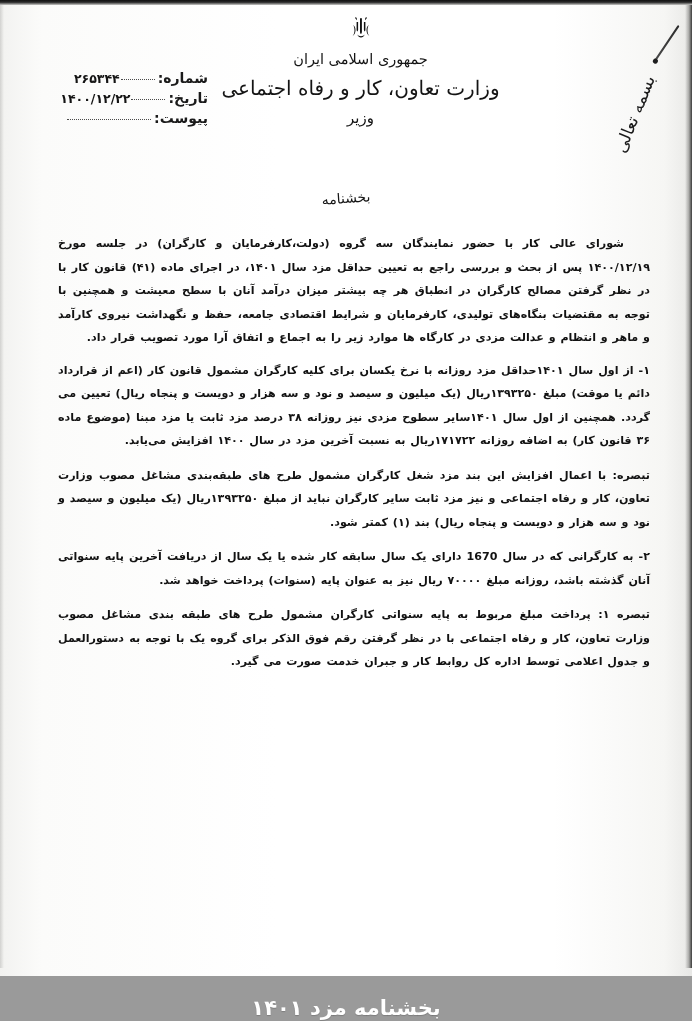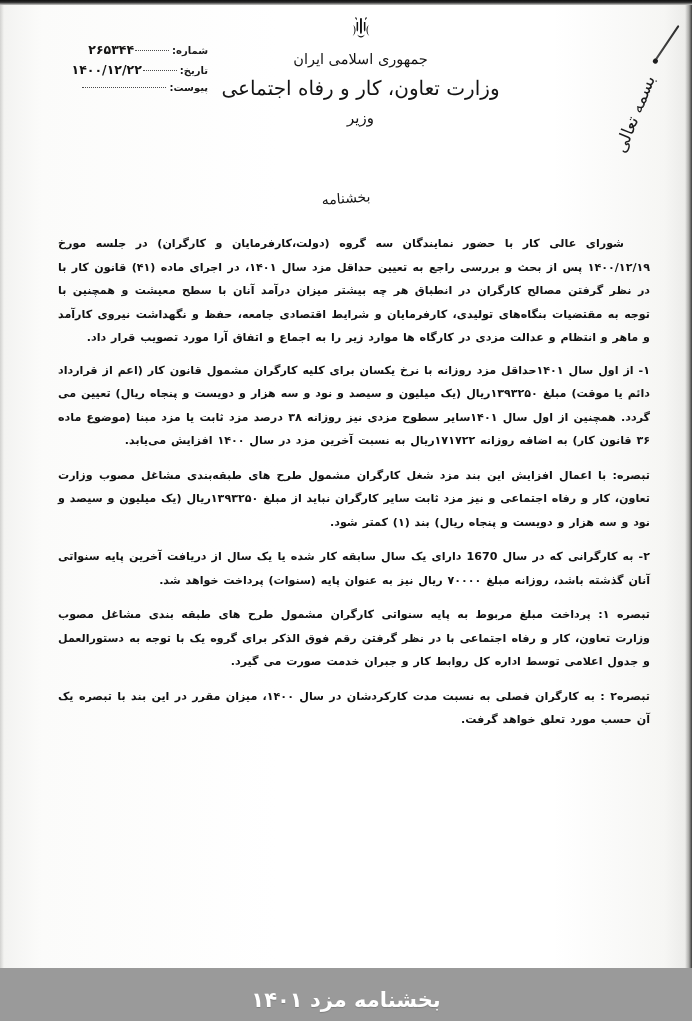--- a/index.html
+++ b/index.html
@@ -115,25 +115,26 @@
   }
   .meta-row {
     display: flex;
     align-items: baseline;
     justify-content: flex-start;
     direction: rtl;
     margin-bottom: 5px;
     height: 15px;
   }
   .meta-label {
-    font-size: 10px;
+    font-size: 14px;
     font-weight: bold;
     color: #1a1a1a;
     flex: 0 0 auto;
     padding-left: 2px;
+    margin-top: 28px;
   }
   .meta-dots {
     flex: 0 0 auto;
     width: 34px;
     border-bottom: 1px dotted #4b4b4b;
     transform: translateY(-3px);
     margin: 0 1px;
   }
   .meta-value {
     font-size: 12.5px;
@@ -175,21 +176,21 @@
     word-spacing: 1px;
     font-weight: 600;
   }
   .body-paragraph.indent { text-indent: 26px; }
   .body-paragraph.tight { margin-bottom: 11px; }
 
   
   #caption-bar {
     position: absolute;
     left: 0; right: 0; bottom: 0;
-    height: 53px;
+    height: 45px;
     background: #9a9a9a;
     overflow: hidden;
   }
   #caption-text {
     position: absolute;
     left: 0; right: 0;
     top: 20px;
     text-align: center;
     font-family: "DejaVu Sans", "Liberation Sans", sans-serif;
     font-size: 21px;
@@ -252,20 +253,19 @@
   </div>
 
   <div id="subject-line">بخشنامه</div>
 
   <div id="document-body">
     <p class="body-paragraph indent">شورای عالی کار با حضور نمایندگان سه گروه (دولت،کارفرمایان و کارگران) در جلسه مورخ ۱۴۰۰/۱۲/۱۹ پس از بحث و بررسی راجع به تعیین حداقل مزد سال ۱۴۰۱، در اجرای ماده (۴۱) قانون کار با در نظر گرفتن مصالح کارگران در انطباق هر چه بیشتر میزان درآمد آنان با سطح معیشت و همچنین با توجه به مقتضیات بنگاه‌های تولیدی، کارفرمایان و شرایط اقتصادی جامعه، حفظ و نگهداشت نیروی کارآمد و ماهر و انتظام و عدالت مزدی در کارگاه ها موارد زیر را به اجماع و اتفاق آرا مورد تصویب قرار داد.</p>
     <p class="body-paragraph tight">۱- از اول سال ۱۴۰۱حداقل مزد روزانه با نرخ یکسان برای کلیه کارگران مشمول قانون کار (اعم از قرارداد دائم یا موقت) مبلغ ۱۳۹۳۲۵۰ریال (یک میلیون و سیصد و نود و سه هزار و دویست و پنجاه ریال) تعیین می گردد. همچنین از اول سال ۱۴۰۱سایر سطوح مزدی نیز روزانه ۳۸ درصد مزد ثابت یا مزد مبنا (موضوع ماده ۳۶ قانون کار) به اضافه روزانه ۱۷۱۷۲۲ریال به نسبت آخرین مزد در سال ۱۴۰۰ افزایش می‌یابد.</p>
     <p class="body-paragraph tight">تبصره: با اعمال افزایش این بند مزد شغل کارگران مشمول طرح های طبقه‌بندی مشاغل مصوب وزارت تعاون، کار و رفاه اجتماعی و نیز مزد ثابت سایر کارگران نباید از مبلغ ۱۳۹۳۲۵۰ریال (یک میلیون و سیصد و نود و سه هزار و دویست و پنجاه ریال) بند (۱) کمتر شود.</p>
     <p class="body-paragraph tight">۲- به کارگرانی که در سال 1670 دارای یک سال سابقه کار شده یا یک سال از دریافت آخرین پایه سنواتی آنان گذشته باشد، روزانه مبلغ ۷۰۰۰۰ ریال نیز به عنوان پایه (سنوات) پرداخت خواهد شد.</p>
     <p class="body-paragraph tight">تبصره ۱: پرداخت مبلغ مربوط به پایه سنواتی کارگران مشمول طرح های طبقه بندی مشاغل مصوب وزارت تعاون، کار و رفاه اجتماعی با در نظر گرفتن رقم فوق الذکر برای گروه یک با توجه به دستورالعمل و جدول اعلامی توسط اداره کل روابط کار و جبران خدمت صورت می گیرد.</p>
-    <p class="body-paragraph tight">تبصره۲ : به کارگران فصلی به نسبت مدت کارکردشان در سال ۱۴۰۰، میزان مقرر در این بند با تبصره یک آن حسب مورد تعلق خواهد گرفت.</p>
   </div>
 
   <div id="caption-bar">
     <div id="caption-text">بخشنامه مزد ۱۴۰۱</div>
   </div>
 
 </div>
 
 </body></html>

